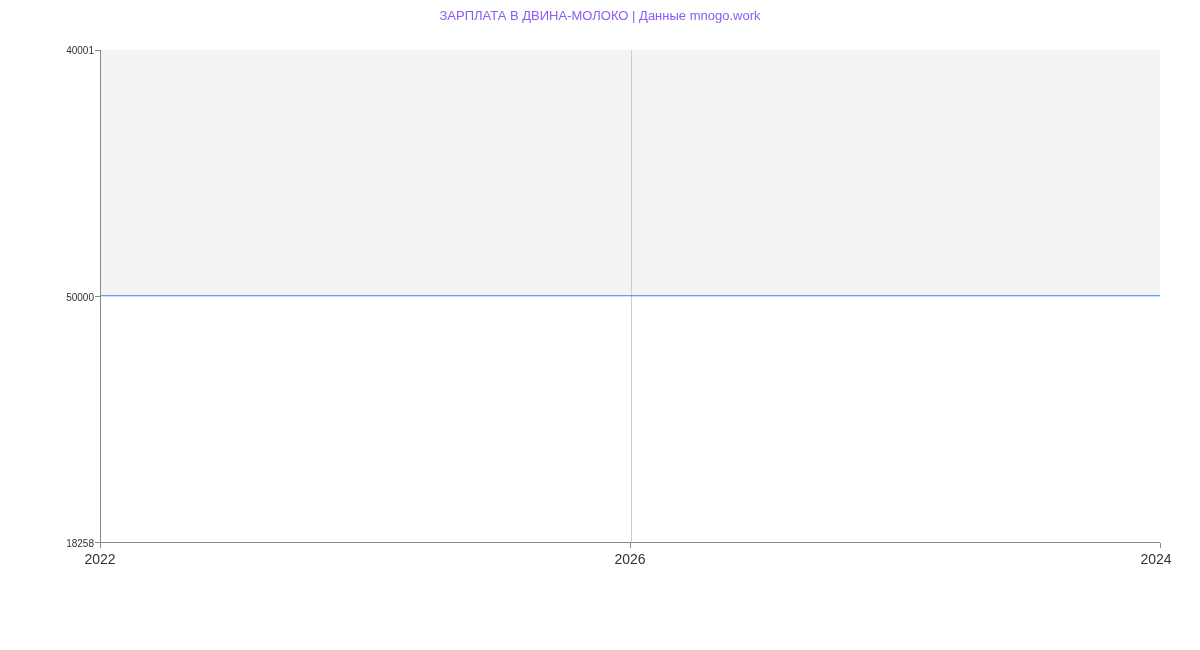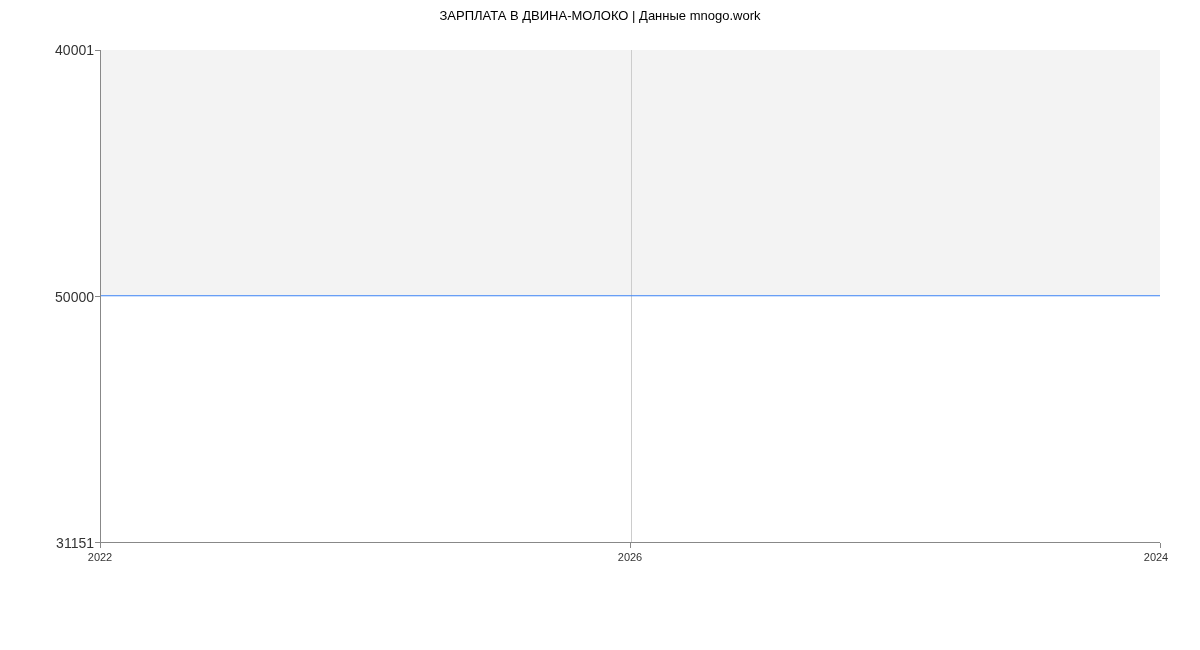--- a/index.html
+++ b/index.html
@@ -10,21 +10,21 @@
       font-family: Arial, Helvetica, sans-serif;
       position: relative;
     }
     .chart-title {
       position: absolute;
       top: 8px;
       left: 0;
       right: 0;
       text-align: center;
       font-size: 13px;
-      color: #000000;
+      color: #8b5cf6;
     }
     .plot-area {
       position: absolute;
       left: 100px;
       top: 50px;
       width: 1060px;
       height: 493px;
       border-left: 1px solid #888;
       border-bottom: 1px solid #888;
     }
@@ -48,36 +48,36 @@
       left: 0;
       right: 0;
       top: 50%;
       height: 0;
       border-top: 1.5px solid #3b82f6;
       transform: translateY(-0.75px);
     }
     .y-tick-label {
       position: absolute;
       right: 1106px;
-      font-size: 14px;
+      font-size: 10px;
       color: #333;
       text-align: right;
       transform: translateY(-50%);
     }
     .y-tick-mark {
       position: absolute;
       left: 95px;
       width: 5px;
       height: 1px;
       background: #888;
     }
     .x-tick-label {
       position: absolute;
       top: 551px;
-      font-size: 11px;
+      font-size: 14px;
       color: #333;
       transform: translateX(-50%);
     }
     .x-tick-mark {
       position: absolute;
       top: 543px;
       width: 1px;
       height: 5px;
       background: #888;
     }
@@ -86,21 +86,21 @@
 <body>
 
 <div class="chart-title">ЗАРПЛАТА В ДВИНА-МОЛОКО | Данные mnogo.work</div>
 
 <div class="y-tick-label" style="top:50px">40001</div>
 <div class="y-tick-mark" style="top:50px"></div>
 
 <div class="y-tick-label" style="top:296.5px">50000</div>
 <div class="y-tick-mark" style="top:296px"></div>
 
-<div class="y-tick-label" style="top:543px">31151</div>
+<div class="y-tick-label" style="top:543px">18258</div>
 <div class="y-tick-mark" style="top:542px"></div>
 
 <div class="plot-area">
   <div class="fill-upper"></div>
   <div class="x-grid" style="left:50%"></div>
   <div class="data-line"></div>
 </div>
 
 <div class="x-tick-mark" style="left:100px"></div>
 <div class="x-tick-label" style="left:100px">2022</div>

